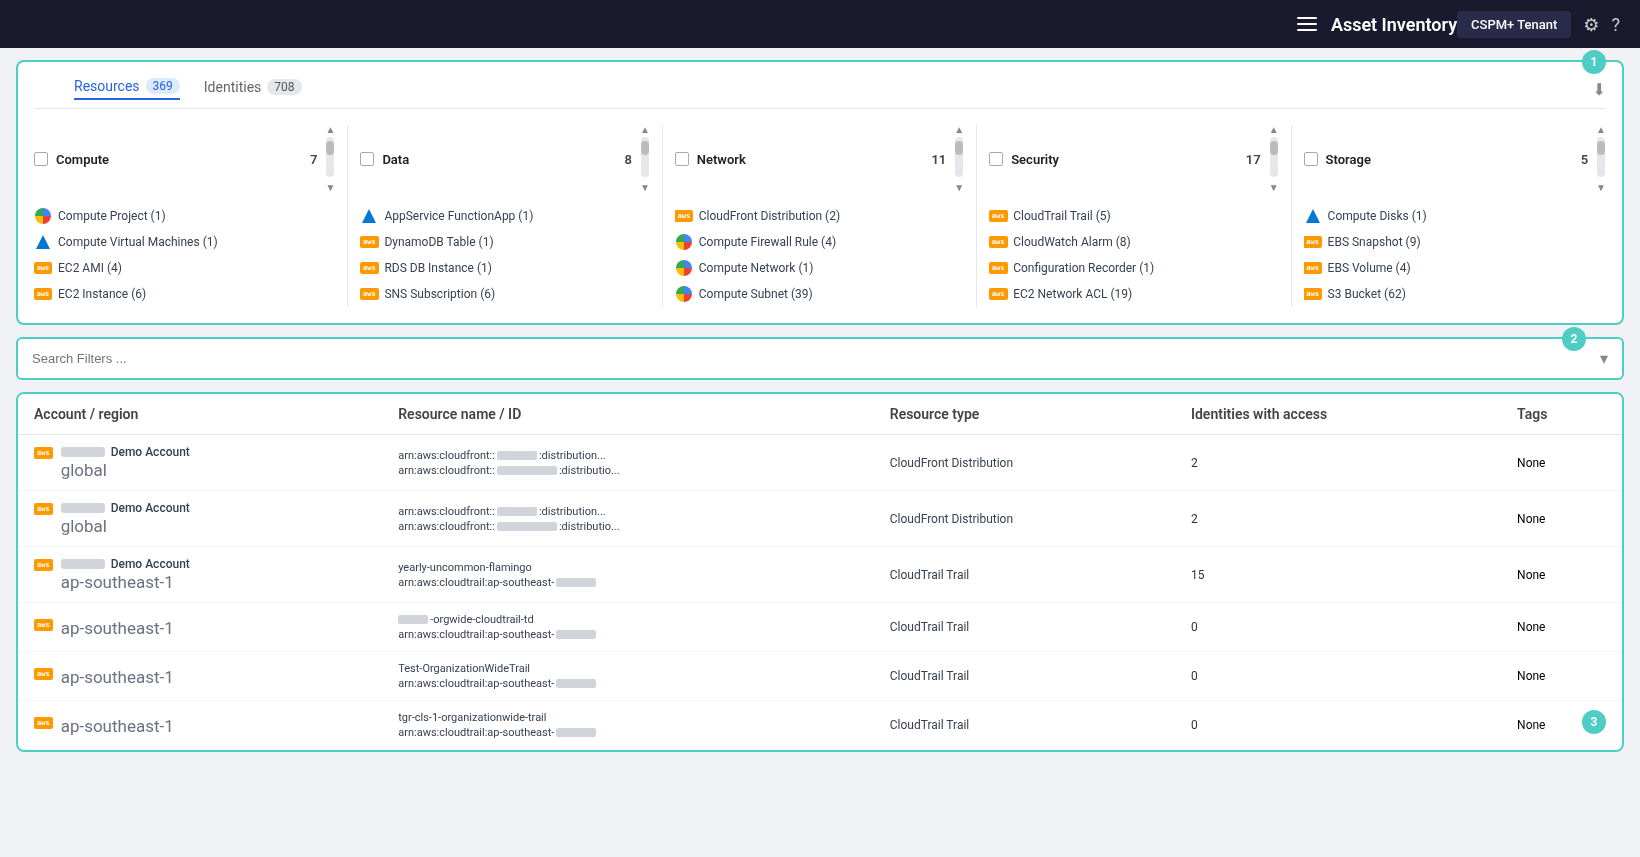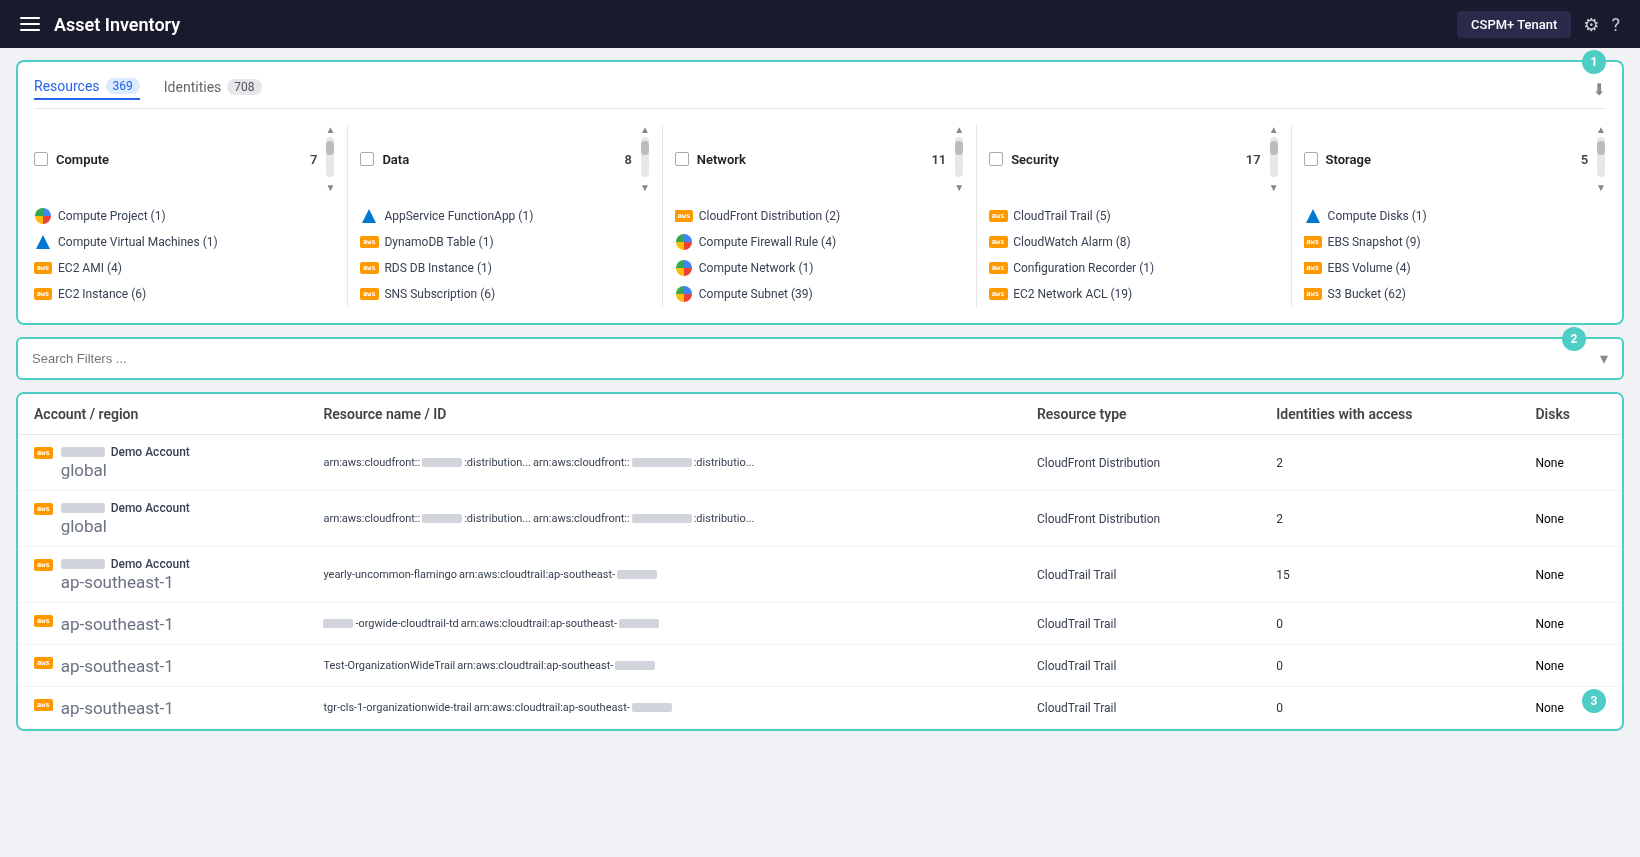--- a/index.html
+++ b/index.html
@@ -10,21 +10,21 @@
       font-size: 13px;
     }
 
     
     .header {
       background: #1a1a2e;
       color: white;
       padding: 12px 20px;
       display: flex;
       align-items: center;
-      justify-content: space-between;
+      justify-content: flex-end;
       height: 48px;
     }
     .header-left {
       display: flex;
       align-items: center;
       gap: 10px;
     }
     .menu-icon {
       width: 24px;
       height: 24px;
@@ -111,20 +111,21 @@
       align-items: center;
       gap: 6px;
       cursor: pointer;
       padding-bottom: 4px;
       color: #666;
       font-size: 14px;
     }
     .tab.active {
       color: #2563eb;
       border-bottom: 2px solid #2563eb;
+      margin-left: 40px;
     }
     .tab-count {
       background: #e5e7eb;
       color: #555;
       padding: 1px 7px;
       border-radius: 10px;
       font-size: 12px;
     }
     .tab.active .tab-count {
       background: #dbeafe;
@@ -333,21 +334,21 @@
       margin-top: 1px;
     }
     .redacted-bar {
       display: inline-block;
       background: #d1d5db;
       border-radius: 3px;
       height: 10px;
     }
     .arn-cell {
       display: flex;
-      flex-direction: row;
+      flex-direction: column;
       gap: 2px;
       color: #374151;
     }
     .arn-line {
       display: flex;
       align-items: center;
       gap: 2px;
       font-size: 11px;
     }
     .arn-redacted {
@@ -625,21 +626,21 @@
   <div class="table-panel">
     <div class="table-badge">3</div>
     <div style="overflow-x:auto; position:relative;">
       <table class="data-table">
         <thead>
           <tr>
             <th>Account / region</th>
             <th>Resource name / ID</th>
             <th>Resource type</th>
             <th style="white-space:nowrap;">Identities with access</th>
-            <th>Disks</th>
+            <th>Tags</th>
           </tr>
         </thead>
         <tbody id="table-body">
 
           <tr>
             <td>
               <div class="account-cell">
                 <span class="icon-aws" style="margin-top:2px;font-size:7px;padding:2px 3px;background:#ff9900;color:white;border-radius:2px;font-weight:900;">aws</span>
                 <div class="account-info">
                   <div class="account-name">

